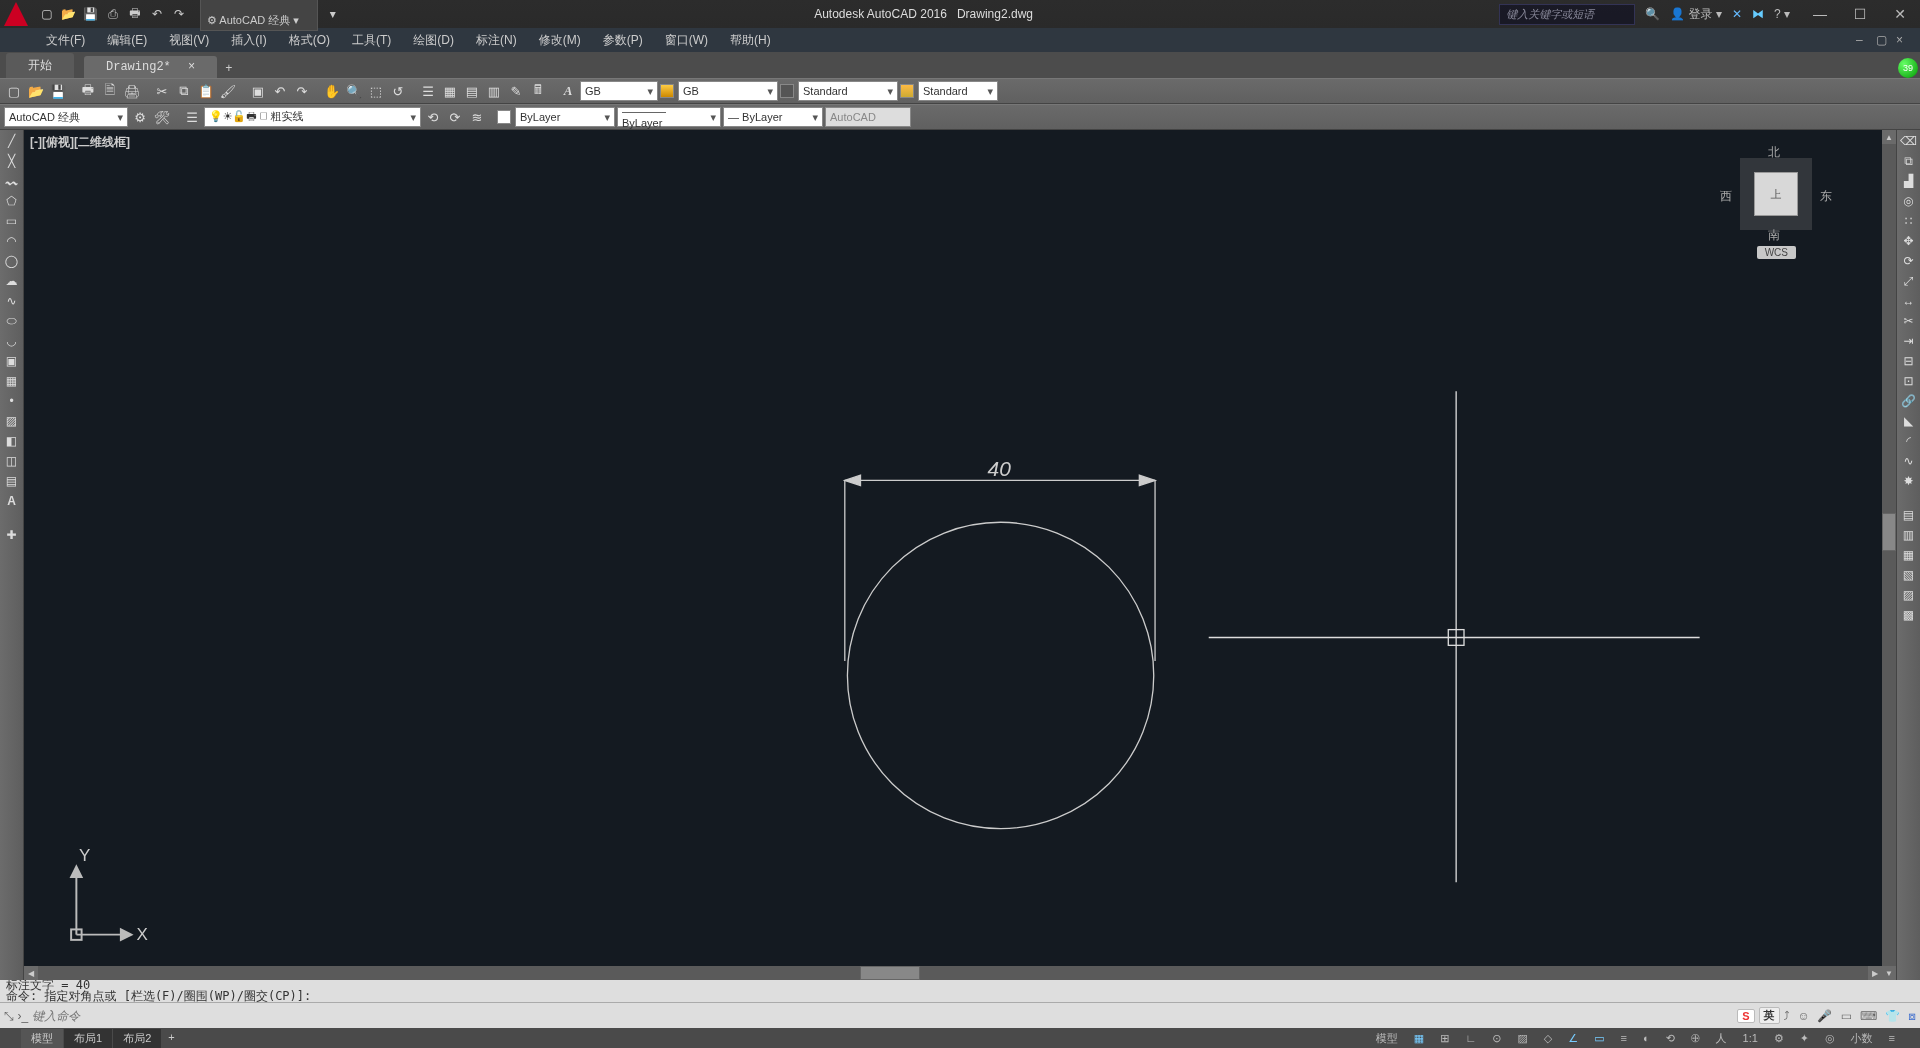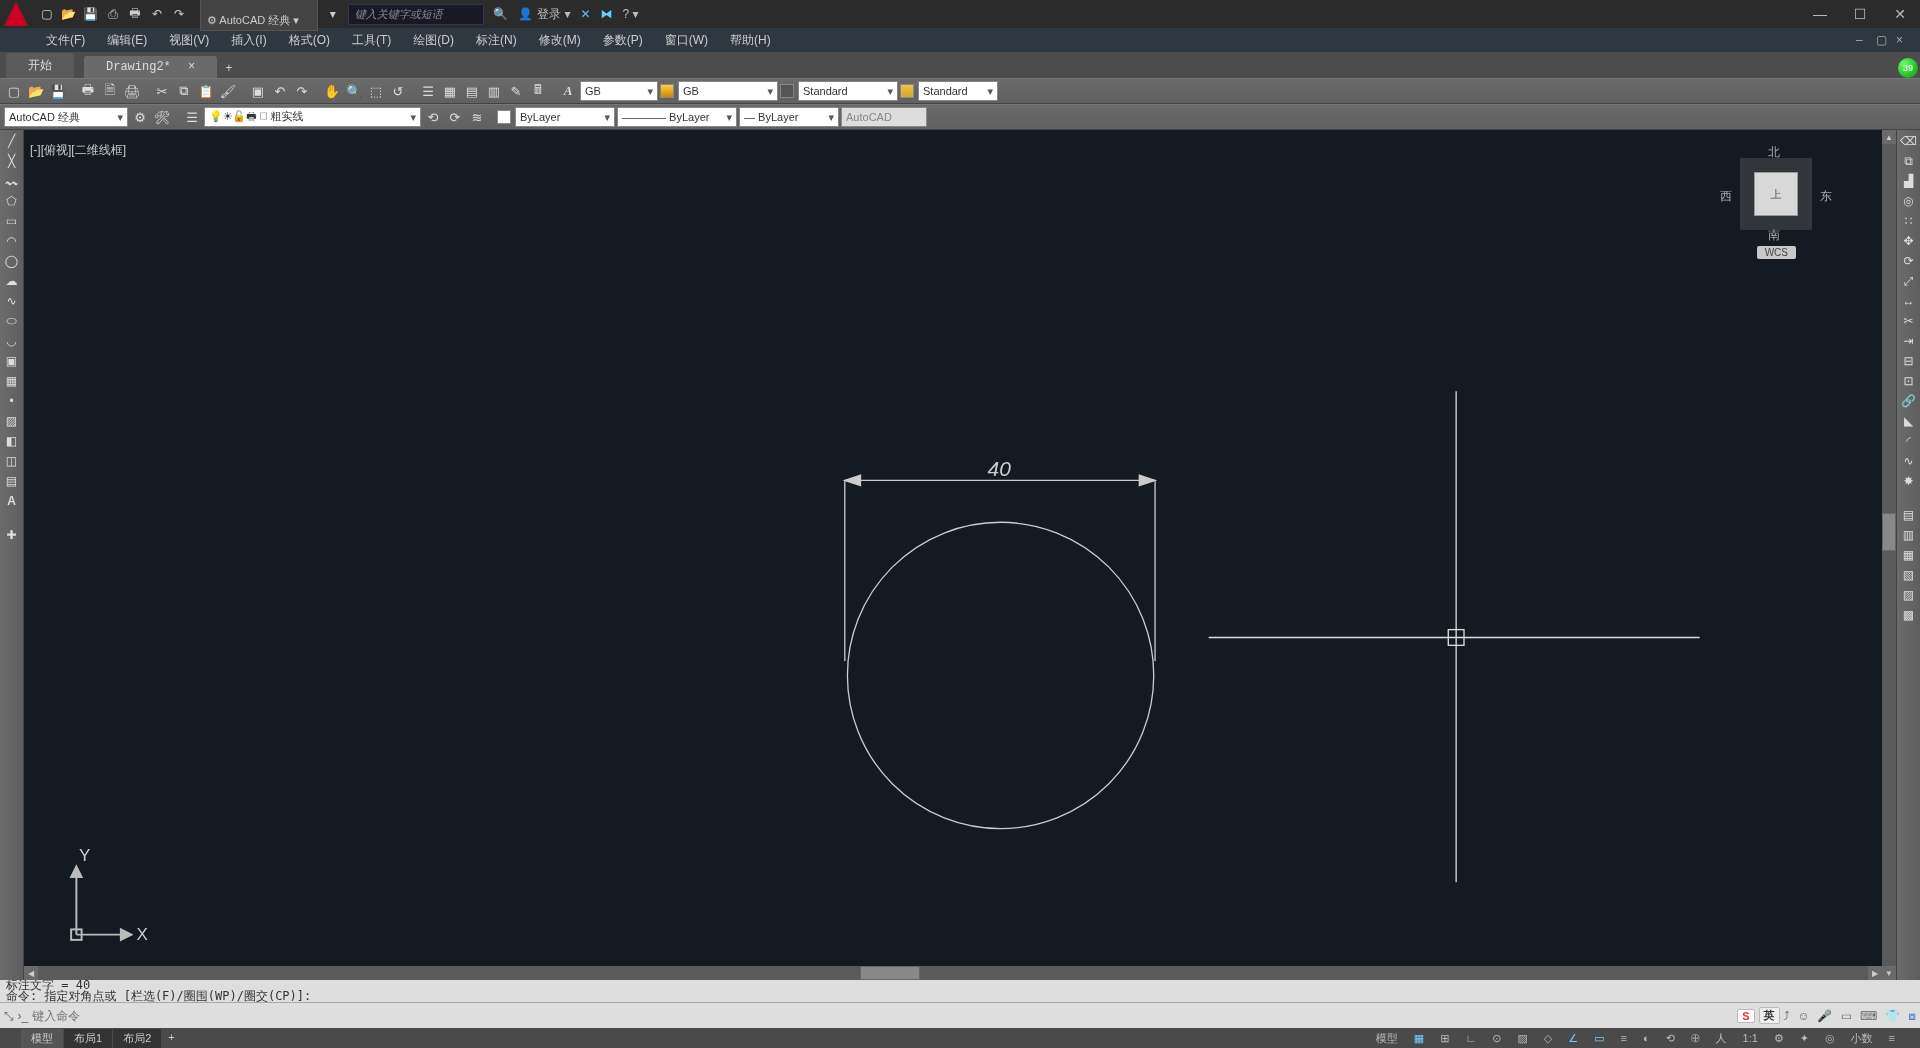--- a/index.html
+++ b/index.html
@@ -34,40 +34,40 @@
 .layer-swatch { width: 14px; height: 14px; border:1px solid #888; background:#fff; margin-right:2px; }
 .green-circle { position:absolute; right:2px; top:58px; width:20px; height:20px; background:radial-gradient(circle at 30% 30%,#6f6,#090); border-radius:50%; color:#fff; font-size:9px; display:flex; align-items:center; justify-content:center;}
 
 .main-area { position:relative; display:flex; height: calc(100% - 28px - 24px - 26px - 26px - 26px - 22px - 26px - 20px); }
 .palette { width: 24px; background: linear-gradient(90deg,#6c6c6c,#5e5e5e); display:flex; flex-direction:column; align-items:center; gap:2px; padding:2px 0; border-right:1px solid #444; }
 .palette-r { border-right:none; border-left:1px solid #444; }
 .pbtn { width:20px; height:18px; color:#ddd; font-size:12px; display:flex; align-items:center; justify-content:center;}
 .pspace{ height:12px;}
 
 .canvas-wrap { flex:1; background:#141a21; position:relative; overflow:hidden; }
-.viewport-label { position:absolute; top:12px; left:6px; color:#ccc; font-size:12px; }
+.viewport-label { position:absolute; top:4px; left:6px; color:#ccc; font-size:12px;font-weight:bold; }
 .viewcube { position:absolute; top:14px; right:70px; width:100px; height:100px; color:#aaa; font-size:12px; }
 .vc-n{position:absolute; top:0; left:42px;}
 .vc-s{position:absolute; bottom:0; left:42px;}
 .vc-w{position:absolute; top:44px; left:-6px;}
 .vc-e{position:absolute; top:44px; right:-6px;}
 .vc-cube{position:absolute; top:28px; left:28px; width:44px; height:44px; background:#d8d8d8; border:1px solid #999; display:flex; align-items:center; justify-content:center; color:#555; font-size:11px; box-shadow:0 0 0 14px rgba(140,140,140,0.25);}
 .wcs-badge{position:absolute; top:116px; right:100px; background:#c8c8c8; color:#444; font-size:10px; padding:1px 8px; border-radius:2px;}
 
 svg.canvas-svg { width:100%; height:100%; }
 .scrollbar-v{position:absolute; right:0; top:0; width:14px; height:100%; background:#5a5a5a;}
 .sbv-thumb{position:absolute; top:45%; width:100%; height:38px; background:#888; border:1px solid #666;}
 .sbv-btn{position:absolute; width:100%; height:14px; background:#6a6a6a; color:#ccc; font-size:8px; display:flex; align-items:center; justify-content:center;}
 .scrollbar-h{position:absolute; bottom:0; left:0; height:14px; width:calc(100% - 14px); background:#5a5a5a;}
 .sbh-thumb{position:absolute; left:45%; height:100%; width:60px; background:#888; border:1px solid #666;}
 .sbh-btn{position:absolute; height:100%; width:14px; background:#6a6a6a; color:#ccc; font-size:8px; display:flex;align-items:center;justify-content:center;}
 
 .cmdhist { height: 22px; background:#dedede; color:#333; font-size:12px; padding:0 6px; line-height:11px; white-space:pre; display:flex; flex-direction:column; justify-content:center; font-family:'SimSun',monospace;}
 .cmdline { height: 26px; background:#dedede; display:flex; align-items:center; padding:0 4px; gap:4px; border-top:1px solid #aaa;}
-.cmdline input { flex:1; border:none; background:transparent; font-size:12px; color:#0f766e; outline:none;}
+.cmdline input { flex:1; border:none; background:transparent; font-size:12px; color:#0f766e; font-style:italic; outline:none;}
 .cmd-left-icon{color:#666;}
 .lang-ind{ background:#fff; border:1px solid #bbb; padding:0 4px; color:#e33; font-size:11px; font-weight:bold; border-radius:2px;}
 .tray{display:flex; gap:8px; color:#666;}
 
 .status { height:20px; background:#4a4a4a; display:flex; align-items:center; color:#ccc; font-size:11px; padding:0 21px;}
 .model-tabs{display:flex;}
 .mtab{ padding:2px 10px; background:#333; color:#ccc; margin-right:1px;}
 .mtab.active{background:#555;}
 .mtab-add{padding:2px 6px;}
 .status-right{margin-left:auto; display:flex; gap:8px; align-items:center;}
@@ -88,20 +88,24 @@
     <div class="btn">↶</div>
     <div class="btn">↷</div>
   </div>
   <div class="ws-dropdown">
     <span>⚙ </span>
     <span>AutoCAD 经典</span>
     <span> ▾</span>
   </div>
   <div class="qat" style="margin-left:6px">
     <div class="btn">▾</div>
+  </div>
+  <div class="title-center">
+    <span>Autodesk AutoCAD 2016</span>&nbsp;&nbsp;
+    <span>Drawing2.dwg</span>
   </div>
   <div class="search-hdr">
     <span>键入关键字或短语</span>
   </div>
   <div class="right-hdr">
     <span>🔍</span>
     <span>👤 <span>登录</span> ▾</span>
     <span style="color:#6bf">✕</span>
     <span style="color:#6cf">⧓</span>
     <span>? ▾</span>
@@ -210,21 +214,21 @@
   </div>
   <div class="tbtn">⟲</div>
   <div class="tbtn">⟳</div>
   <div class="tbtn">≋</div>
   <div class="tsep"></div>
   <div class="layer-swatch"></div>
   <div class="combo" style="width:100px">
     <span>ByLayer</span>
       <span class="arr">▾</span>
   </div>
-  <div class="combo" style="width:120px">
+  <div class="combo" style="width:104px">
     <span>———— <span>ByLayer</span></span>
       <span class="arr">▾</span>
   </div>
   <div class="combo" style="width:100px">
     <span>— <span>ByLayer</span></span>
       <span class="arr">▾</span>
   </div>
   <div class="combo" style="width:86px;background:#ddd;color:#888">
     <span>AutoCAD</span>
   </div>

